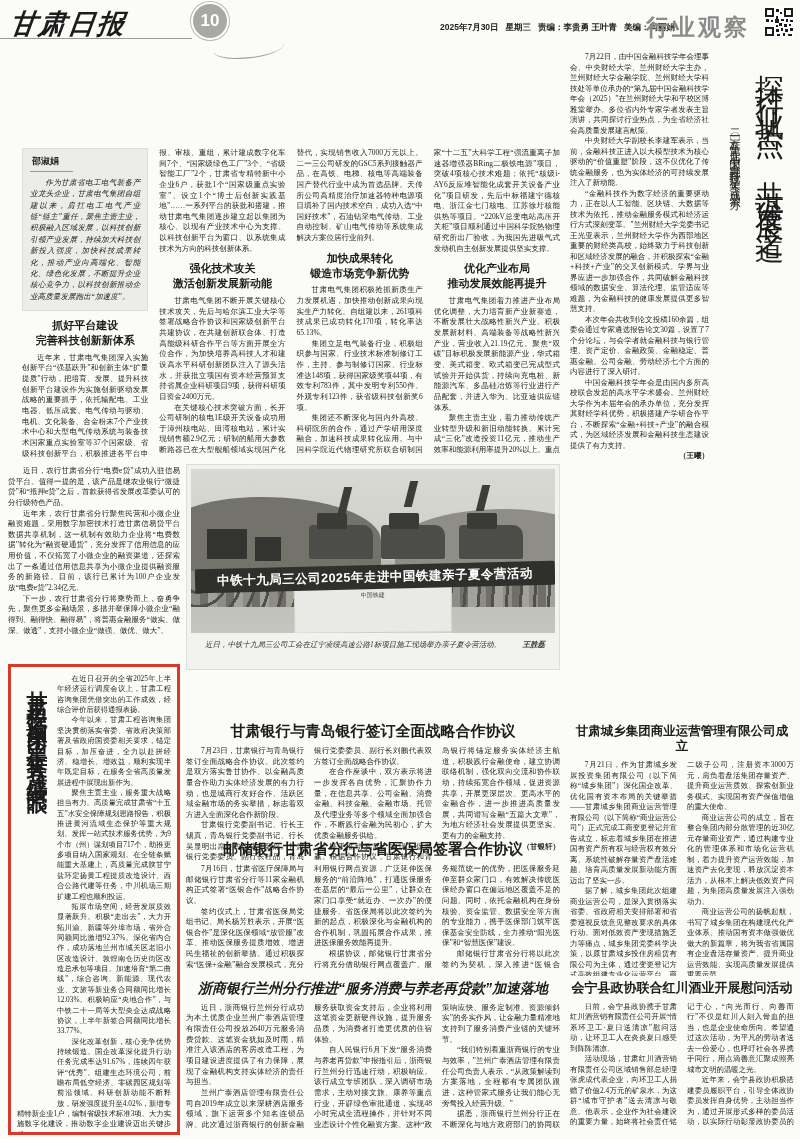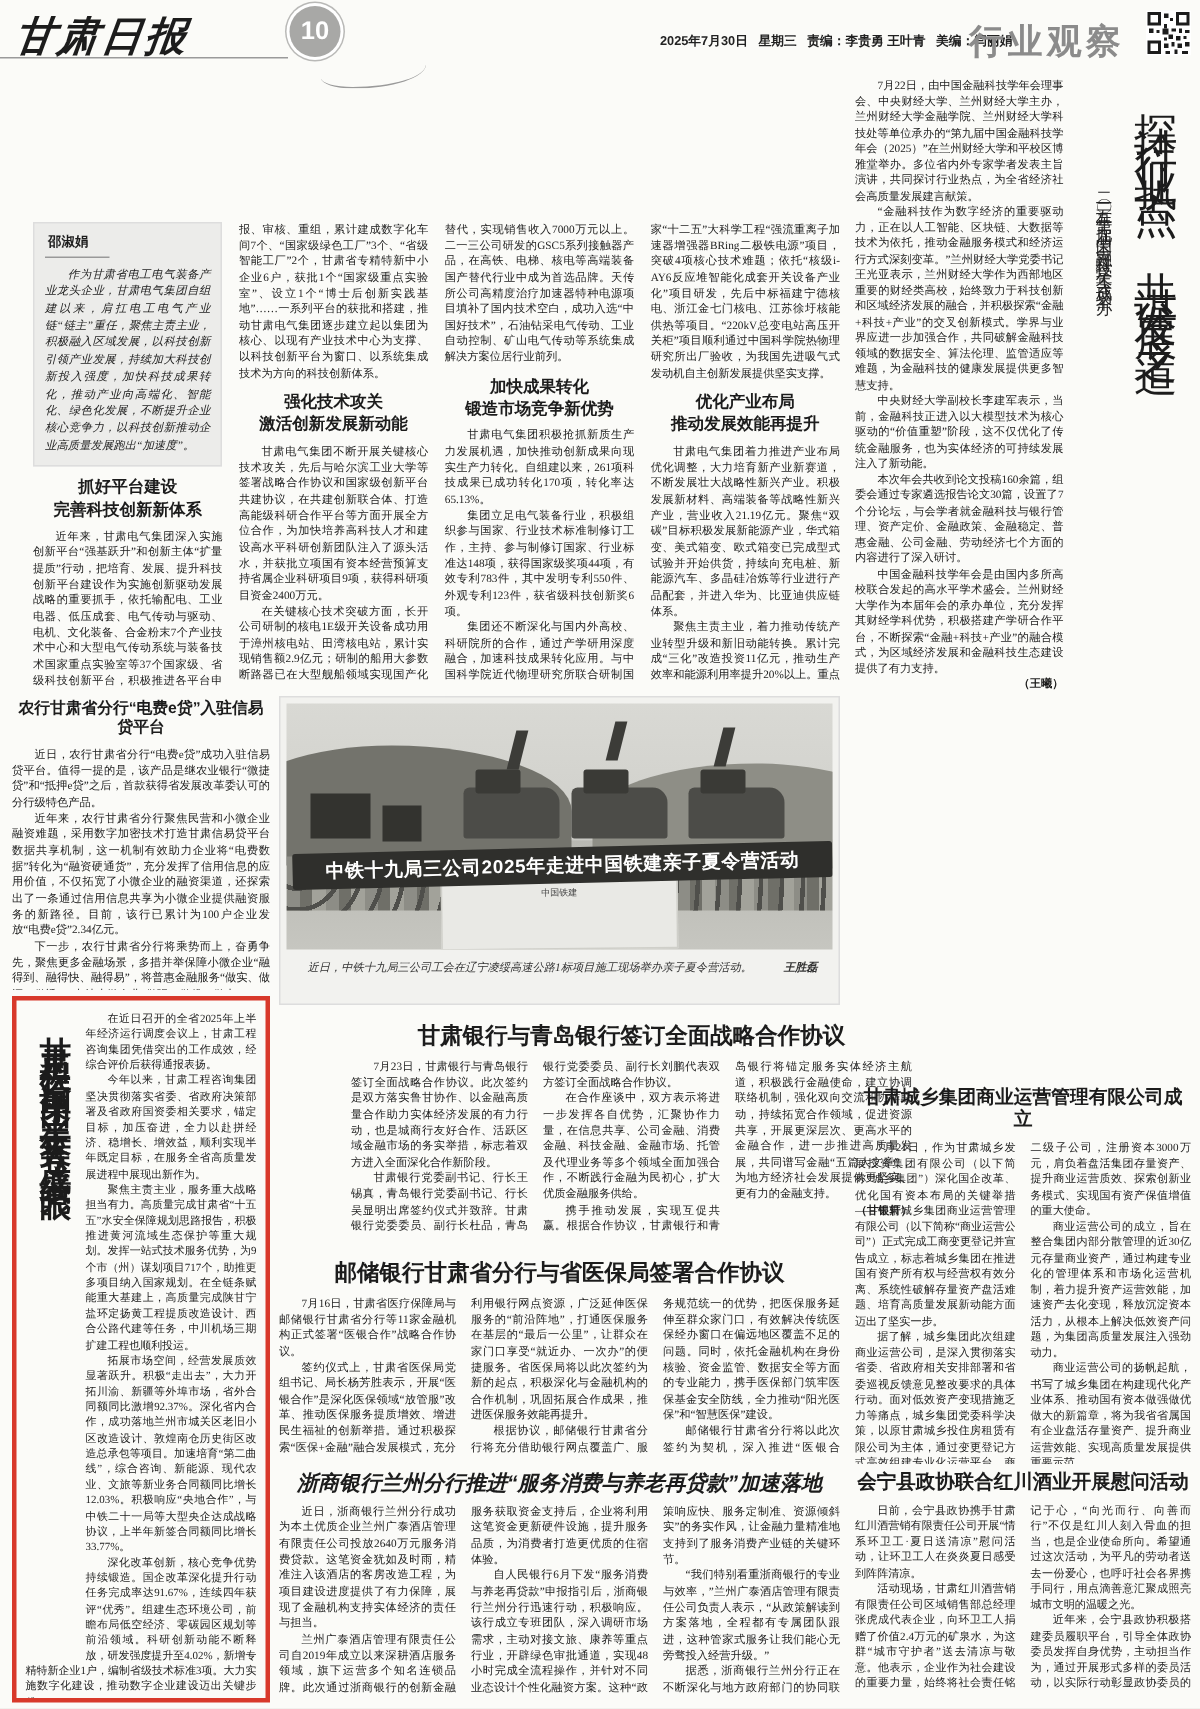--- a/index.html
+++ b/index.html
@@ -68,21 +68,21 @@
            background:#e9e9e5;border:1px solid #cfcfc9;font-size:6px;text-align:center;color:#444;
            font-family:"Liberation Sans",sans-serif;padding-top:3px;box-sizing:border-box;}
   .mbanner{position:absolute;left:4px;top:96px;width:360px;height:24px;background:#2f2f2c;color:#fff;
            font-family:"Liberation Sans",sans-serif;font-weight:bold;font-size:12.5px;letter-spacing:.5px;
            display:flex;align-items:center;justify-content:center;transform:rotate(-1.4deg);border-radius:2px;}
   .sign{position:absolute;background:#33332f;}
   .caption{margin-top:4px;font-size:7.5px;color:#333;display:flex;justify-content:space-between;
            padding:3px 10px 0 14px;font-style:italic;}
   .mid-art{left:186px;width:374px;}
   .mid-art .hl{font-size:15px;margin-bottom:6px;}
-  .bank1{top:682px;height:154px;margin-left:48px;}
+  .bank1{top:722px;height:154px;}
   .psbc{top:840px;height:138px;}
   .czb{top:980px;height:157px;}
   .czb .hl{font-size:14px;font-style:italic;}
   .mid-art .bd{height:calc(100% - 26px);}
   
   .forum{left:570px;top:52px;width:224px;height:628px;}
   .forum-float{float:right;width:78px;height:508px;display:flex;flex-direction:row;margin-left:7px;}
   .forum-sub{writing-mode:vertical-rl;text-orientation:upright;font-size:11px;letter-spacing:3.5px;
              width:26px;padding-top:68px;color:#222;}
   .forum-main{writing-mode:vertical-rl;text-orientation:upright;font-size:29px;letter-spacing:11px;
@@ -167,21 +167,20 @@
     <div class="sec-h">
       <span style="display:block">优化产业布局</span>
       <span style="display:block">推动发展效能再提升</span>
     </div>
     <p class="bp">甘肃电气集团着力推进产业布局优化调整，大力培育新产业新赛道，不断发展壮大战略性新兴产业。积极发展新材料、高端装备等战略性新兴产业，营业收入21.19亿元。聚焦“双碳”目标积极发展新能源产业，华式箱变、美式箱变、欧式箱变已完成型式试验并开始供货，持续向充电桩、新能源汽车、多晶硅冶炼等行业进行产品配套，并进入华为、比亚迪供应链体系。</p>
     <p class="bp">聚焦主责主业，着力推动传统产业转型升级和新旧动能转换。累计完成“三化”改造投资11亿元，推动生产效率和能源利用率提升20%以上。重点推进实施低压电器元件数字化转型等“两新”“两重”改造项目19个，总投资2.8亿元，项目列入2024年国家重大项目库并申报“国家中长期贷款”及“超长期特别国债”，取得专项资金5280万元。</p>
 
   </div>
 
   <div class="abs art abc">
-    <div class="hl">农行甘肃省分行“电费e贷”入驻信易贷平台</div>
     <div class="bd">
       <p class="bp">近日，农行甘肃省分行“电费e贷”成功入驻信易贷平台。值得一提的是，该产品是继农业银行“微捷贷”和“抵押e贷”之后，首款获得省发展改革委认可的分行级特色产品。</p>
       <p class="bp">近年来，农行甘肃省分行聚焦民营和小微企业融资难题，采用数字加密技术打造甘肃信易贷平台数据共享机制，这一机制有效助力企业将“电费数据”转化为“融资硬通货”，充分发挥了信用信息的应用价值，不仅拓宽了小微企业的融资渠道，还探索出了一条通过信用信息共享为小微企业提供融资服务的新路径。目前，该行已累计为100户企业发放“电费e贷”2.34亿元。</p>
       <p class="bp">下一步，农行甘肃省分行将乘势而上，奋勇争先，聚焦更多金融场景，多措并举保障小微企业“融得到、融得快、融得易”，将普惠金融服务“做实、做深、做透”，支持小微企业“做强、做优、做大”。</p>
 
     </div>
   </div>
 
   <div class="abs art gec">
     <div class="gec-title">甘肃工程咨询集团『半年答卷』成绩亮眼</div>
@@ -253,22 +252,22 @@
     </div>
   </div>
 
   <div class="abs art forum">
     <div class="forum-float">
       <div class="forum-sub">二〇二五年第九届中国金融科技学年会成功举办</div>
       <div class="forum-main">探讨行业热点　共谋发展之道</div>
     </div>
     <div class="bd">
       <p class="bp">7月22日，由中国金融科技学年会理事会、中央财经大学、兰州财经大学主办，兰州财经大学金融学院、兰州财经大学科技处等单位承办的“第九届中国金融科技学年会（2025）”在兰州财经大学和平校区博雅堂举办。多位省内外专家学者发表主旨演讲，共同探讨行业热点，为全省经济社会高质量发展建言献策。</p>
+      <p class="bp">中央财经大学副校长李建军表示，当前，金融科技正进入以大模型技术为核心驱动的“价值重塑”阶段，这不仅优化了传统金融服务，也为实体经济的可持续发展注入了新动能。</p>
       <p class="bp">“金融科技作为数字经济的重要驱动力，正在以人工智能、区块链、大数据等技术为依托，推动金融服务模式和经济运行方式深刻变革。”兰州财经大学党委书记王光亚表示，兰州财经大学作为西部地区重要的财经类高校，始终致力于科技创新和区域经济发展的融合，并积极探索“金融+科技+产业”的交叉创新模式。学界与业界应进一步加强合作，共同破解金融科技领域的数据安全、算法伦理、监管适应等难题，为金融科技的健康发展提供更多智慧支持。</p>
-      <p class="bp">中央财经大学副校长李建军表示，当前，金融科技正进入以大模型技术为核心驱动的“价值重塑”阶段，这不仅优化了传统金融服务，也为实体经济的可持续发展注入了新动能。</p>
       <p class="bp">本次年会共收到论文投稿160余篇，组委会通过专家遴选报告论文30篇，设置了7个分论坛，与会学者就金融科技与银行管理、资产定价、金融政策、金融稳定、普惠金融、公司金融、劳动经济七个方面的内容进行了深入研讨。</p>
       <p class="bp">中国金融科技学年会是由国内多所高校联合发起的高水平学术盛会。兰州财经大学作为本届年会的承办单位，充分发挥其财经学科优势，积极搭建产学研合作平台，不断探索“金融+科技+产业”的融合模式，为区域经济发展和金融科技生态建设提供了有力支持。</p>
       <div class="byline">（王曦）</div>
     </div>
   </div>
 
   <div class="abs art right-art urban">
     <div class="hl">甘肃城乡集团商业运营管理有限公司成立</div>
     <div class="bd cols2">
       <p class="bp">7月21日，作为甘肃城乡发展投资集团有限公司（以下简称“城乡集团”）深化国企改革、优化国有资本布局的关键举措——甘肃城乡集团商业运营管理有限公司（以下简称“商业运营公司”）正式完成工商变更登记并宣告成立，标志着城乡集团在推进国有资产所有权与经营权有效分离、系统性破解存量资产盘活难题、培育高质量发展新动能方面迈出了坚实一步。</p>

